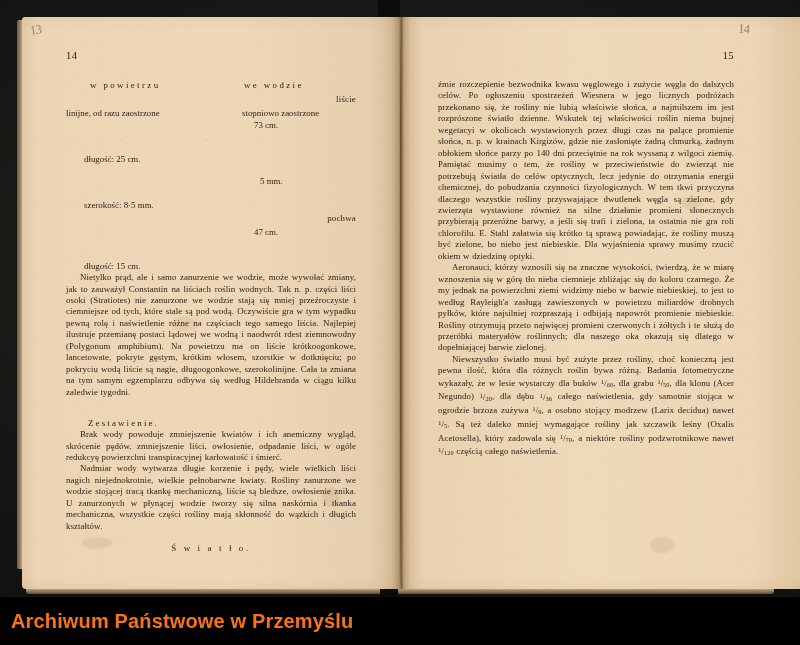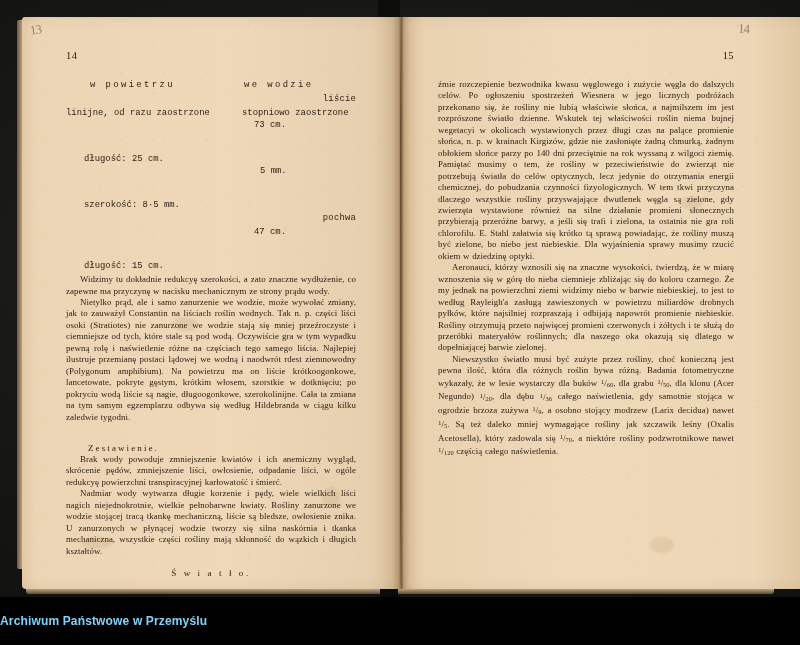--- a/index.html
+++ b/index.html
@@ -171,21 +171,21 @@
     color: #2a1d12;
   }
   .heading.center {
     text-align: center;
     text-indent: 0;
     letter-spacing: 2.6px;
     margin: 11px 0 2px 0;
   }
 
   
-  .cmp { font-size: 8.9px; color: #2a1d12; line-height: 12.3px; font-family: Liberation Mono, monospace; }
+  .cmp { font-size: 8.9px; color: #2a1d12; line-height: 12.3px; }
   .cmp .rowline { display: flex; }
   .cmp .c-left  { width: 150px; }
   .cmp .c-right { width: 140px; }
   .cmp .spaced {
     letter-spacing: 2.4px;
   }
   .cmp .hdr { margin-bottom: 2px; }
   .cmp .center-lbl {
     text-align: right;
     width: 290px;
@@ -218,25 +218,26 @@
   .caption-bar {
     position: absolute;
     left: 0; bottom: 0;
     width: 800px;
     height: 48px;
     background: #000;
     display: flex;
     align-items: center;
   }
   .caption-text {
-    color: #7dd3fc;
+    color: #f97316;
     font-family: "Liberation Sans", sans-serif;
-    font-size: 12px;
+    font-size: 20px;
     font-weight: bold;
     letter-spacing: .15px;
+    padding-left: 11px;
   }
 
   
   .fox {
     position: absolute;
     border-radius: 50%;
     background: rgba(150,110,60,.13);
     pointer-events: none;
     filter: blur(1px);
   }
@@ -277,32 +278,31 @@
           <div class="rowline">
             <div class="c-left">linijne, od razu zaostrzone</div>
             <div class="c-right rcenter">stopniowo zaostrzone</div>
           </div>
           <div class="rowline">
             <div class="c-left indent1">długość:  25 cm.</div>
             <div class="c-right rcenter2">73 cm.</div>
           </div>
           <div class="rowline">
             <div class="c-left indent1">szerokość: 8·5 mm.</div>
-            <div class="c-right rcenter2" style="padding-left:44px;">5 mm.</div>
+            <div class="c-right rcenter2" style="padding-left:44px;margin-top:10px;">5 mm.</div>
           </div>
 
           <div class="center-lbl" style="margin-top:1px;">pochwa</div>
 
           <div class="rowline">
             <div class="c-left indent1">długość: 15 cm.</div>
             <div class="c-right rcenter2">47 cm.</div>
           </div>
         </div>
 
-        <p class="body" style="margin-top:2px;">Widzimy tu dokładnie redukcyę szerokości, a zato znaczne wydłużenie, co zapewne ma przyczynę w nacisku mechanicznym ze strony prądu wody.</p>
         <p class="body">Nietylko prąd, ale i samo zanurzenie we wodzie, może wywołać zmiany, jak to zauważył Constantin na liściach roślin wodnych. Tak n. p. części liści osoki (Stratiotes) nie zanurzone we wodzie stają się mniej przeźroczyste i ciemniejsze od tych, które stale są pod wodą. Oczywiście gra w tym wypadku pewną rolę i naświetlenie różne na częściach tego samego liścia. Najlepiej ilustruje przemianę postaci lądowej we wodną i naodwrót rdest ziemnowodny (Polygonum amphibium). Na powietrzu ma on liście krótkoogonkowe, lancetowate, pokryte gęstym, krótkim włosem, szorstkie w dotknięciu; po pokryciu wodą liście są nagie, długoogonkowe, szerokolinijne. Cała ta zmiana na tym samym egzemplarzu odbywa się według Hildebranda w ciągu kilku zaledwie tygodni.</p>
 
         <p class="heading">Zestawienie.</p>
 
         <p class="body">Brak wody powoduje zmniejszenie kwiatów i ich anemiczny wygląd, skrócenie pędów, zmniejszenie liści, owłosienie, odpadanie liści, w ogóle redukcyę powierzchni transpiracyjnej karłowatość i śmierć.</p>
         <p class="body">Nadmiar wody wytwarza długie korzenie i pędy, wiele wielkich liści nagich niejednokrotnie, wielkie pełnobarwne kwiaty. Rośliny zanurzone we wodzie stojącej tracą tkankę mechaniczną, liście są bledsze, owłosienie znika. U zanurzonych w płynącej wodzie tworzy się silna naskórnia i tkanka mechaniczna, wszystkie części rośliny mają skłonność do wązkich i długich kształtów.</p>
 
         <p class="heading center">Ś w i a t ł o.</p>
 
       </div>

